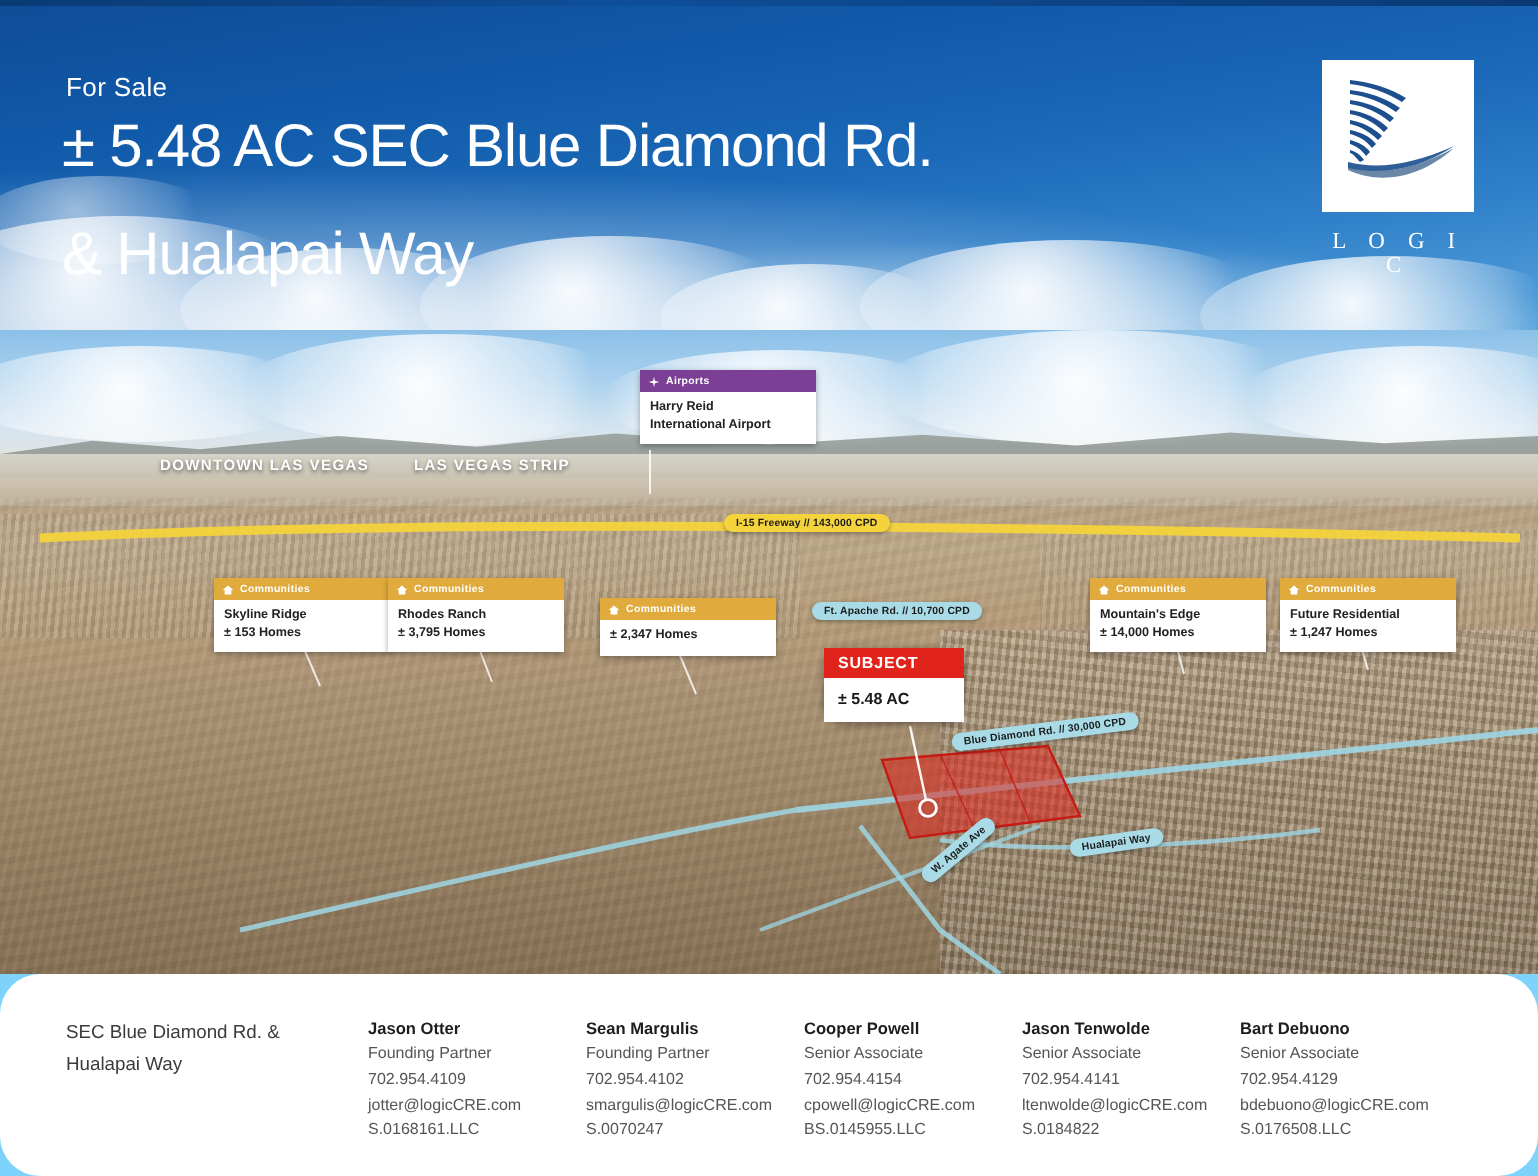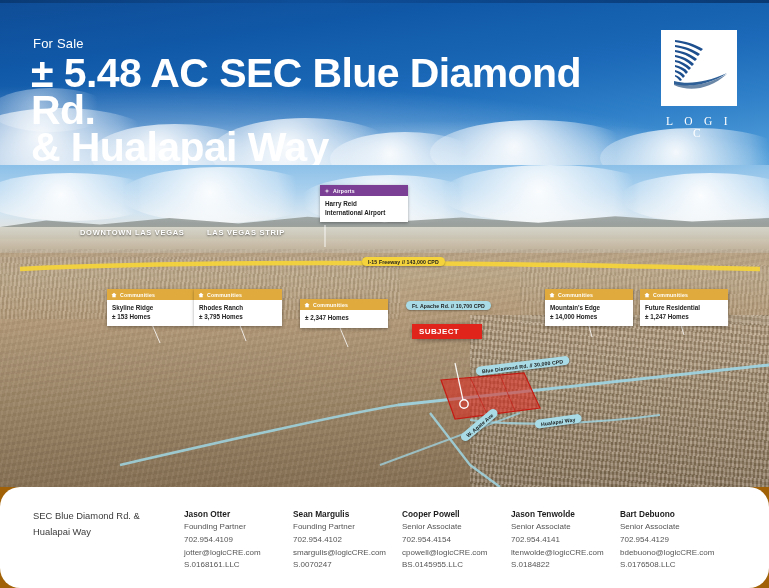--- a/index.html
+++ b/index.html
@@ -2,21 +2,21 @@
 <html><head>
 <meta charset="utf-8">
 <style>
   * { box-sizing: border-box; margin: 0; padding: 0; }
   html, body {
     width: 769px; height: 588px;
     font-family: "Liberation Sans", sans-serif;
     background: #ffffff;
     overflow: hidden;
   }
-  .page { position: relative; width: 769px; height: 588px; background:#a16207; }
+  .page { position: relative; width: 769px; height: 588px; background:#7dd3fc; }
 
   
   .header {
     position: absolute; left:0; top:0; width:769px; height:165px;
     background:
       radial-gradient(ellipse 120% 80% at 20% 100%, rgba(255,255,255,0.75) 0%, rgba(255,255,255,0.28) 32%, rgba(255,255,255,0) 62%),
       radial-gradient(ellipse 70% 50% at 62% 103%, rgba(255,255,255,0.55) 0%, rgba(255,255,255,0) 60%),
       linear-gradient(172deg, #0f4c96 0%, #1059a8 26%, #1b69b8 52%, #2f80c9 74%, #58a3dc 100%);
     overflow:hidden;
   }
@@ -36,24 +36,24 @@
   .c5 { left:430px; top:120px; width:210px; height:66px; }
   .c6 { left:600px; top:128px; width:190px; height:60px; }
   .c7 { left:-10px; top:88px;  width:120px; height:44px; opacity:.55;}
 
   .for-sale {
     position:absolute; left:33px; top:36px;
     color:#fff; font-size:13px; letter-spacing:.2px; font-weight:400;
   }
   .title {
     position:absolute; left:31px; top:55px; width:600px;
-    color:#fff; font-size:41px; line-height:37px;
-    font-weight:700; letter-spacing:-0.6px;
-  }
-  .title .l2 { display:block; }
+    color:#fff; font-size:30px; line-height:37px;
+    font-weight:400; letter-spacing:-0.6px;
+  }
+  .title .l2 { display:block;margin-top:17px; }
 
   
   .logo-wrap { position:absolute; left:661px; top:30px; width:76px; }
   .logo-box {
     width:76px; height:76px; background:#ffffff; position:relative; overflow:hidden;
   }
   .logo-svg { position:absolute; left:0; top:0; }
   .logo-word {
     margin-top:9px; width:76px; text-align:center;
     color:#ffffff; font-family:"Liberation Serif", serif;
@@ -340,20 +340,21 @@
 
     <div class="pill yellow" style="left:362px; top:92px;">I-15 Freeway // 143,000 CPD</div>
     <div class="pill cyan" style="left:406px; top:136px;">Ft. Apache Rd. // 10,700 CPD</div>
     <div class="pill cyan" style="left:476px; top:202px; transform:rotate(-7deg); transform-origin:left center;">Blue Diamond Rd. // 30,000 CPD</div>
     <div class="pill cyan" style="left:535px; top:255px; transform:rotate(-8deg); transform-origin:left center;">Hualapai Way</div>
     <div class="pill cyan" style="left:462px; top:270px; transform:rotate(-40deg); transform-origin:left center;">W. Agate Ave</div>
   </div>
 
   <div class="subject">
     <div class="head">SUBJECT</div>
+    <div class="body">± 5.48 AC</div>
   </div>
 
   <div class="footer">
     <div class="addr">
       <div>SEC Blue Diamond Rd. &amp;</div>
       <div>Hualapai Way</div>
     </div>
 
     <div class="contacts">
       <div class="contact">

